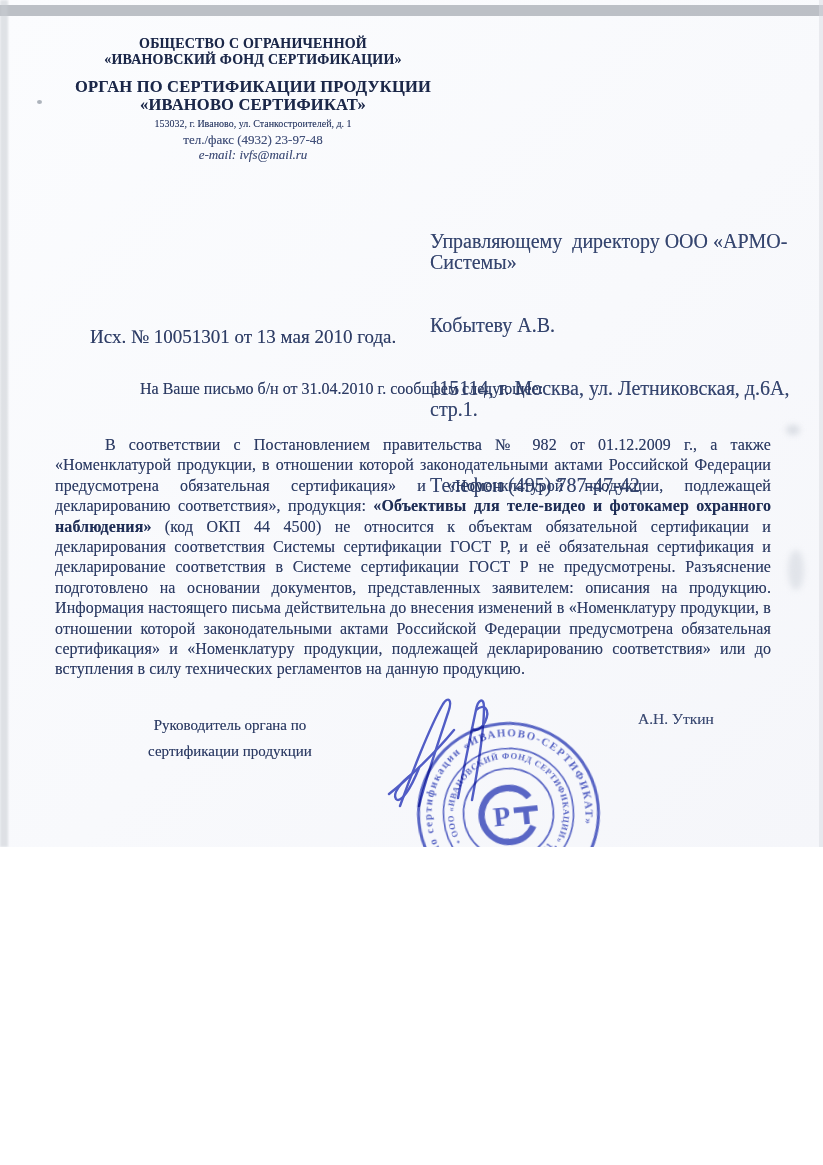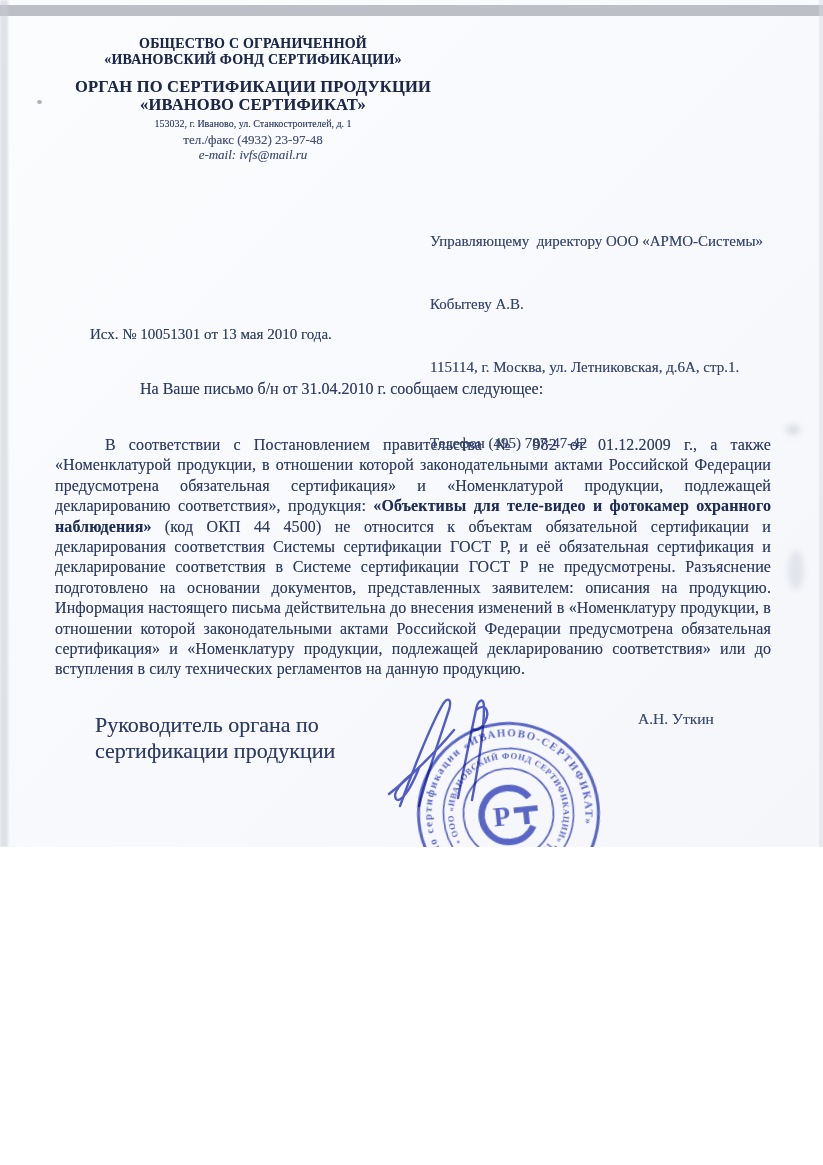--- a/index.html
+++ b/index.html
@@ -24,32 +24,32 @@
 
   
   .letterhead{left:33px;top:36px;width:440px;text-align:center;}
   .company{font-weight:bold;font-size:14px;line-height:15.5px;color:#1b2748;letter-spacing:.2px;}
   .orgname{margin-top:11px;font-weight:bold;font-size:16.5px;line-height:18px;color:#1b2748;letter-spacing:.2px;}
   .addr{margin-top:2px;font-size:10px;line-height:15.5px;color:#303f68;}
   .phone{font-size:13px;line-height:15px;color:#43517b;}
   .email{font-size:13px;line-height:15px;color:#43517b;font-style:italic;}
 
   
-  .recipient{left:430px;top:189px;width:375px;font-size:15px;line-height:21px;color:#35456f;white-space:pre-wrap;}
+  .recipient{left:430px;top:189px;width:375px;font-size:20px;line-height:21px;color:#35456f;white-space:pre-wrap;}
   .recipient .gap1{margin-top:0;}
   .recipient .gap2{margin-top:13px;}
 
-  .refline{left:90px;top:326px;font-size:15px;color:#2e3d66;}
+  .refline{left:90px;top:326px;font-size:19px;color:#2e3d66;}
   .subjectline{left:140px;top:380px;font-size:16px;color:#2c3b64;}
 
   .bodytext{left:55px;top:419px;width:716px;font-size:16px;line-height:20.4px;
     text-align:justify;text-align-last:left;text-indent:50px;color:#2c3b64;letter-spacing:.1px;}
   .bodytext b{color:#1e2d55;}
 
-  .sigtitle{left:95px;top:712px;width:270px;font-size:22px;line-height:26px;color:#2c3b64;}
+  .sigtitle{left:95px;top:712px;width:270px;font-size:15px;line-height:26px;color:#2c3b64;text-align:center;}
   .signame{left:638px;top:710px;font-size:15.5px;color:#3b4a73;}
 
   .executor{left:95px;top:852px;font-size:14px;line-height:24px;color:#35456f;}
   .executor div:nth-child(2){margin-left:21px;}
 
   
   .stamp{mix-blend-mode:multiply;}
   .stamp-cert{left:411px;top:716px;width:195px;height:195px;transform:rotate(-6deg);opacity:.9;filter:blur(.2px);}
   .sig-blue{left:386px;top:686px;width:115px;height:138px;opacity:.95;mix-blend-mode:multiply;}
   .stamp-tinko{left:487px;top:998px;width:155px;height:155px;transform:rotate(-14deg);opacity:.88;filter:blur(.2px);}

